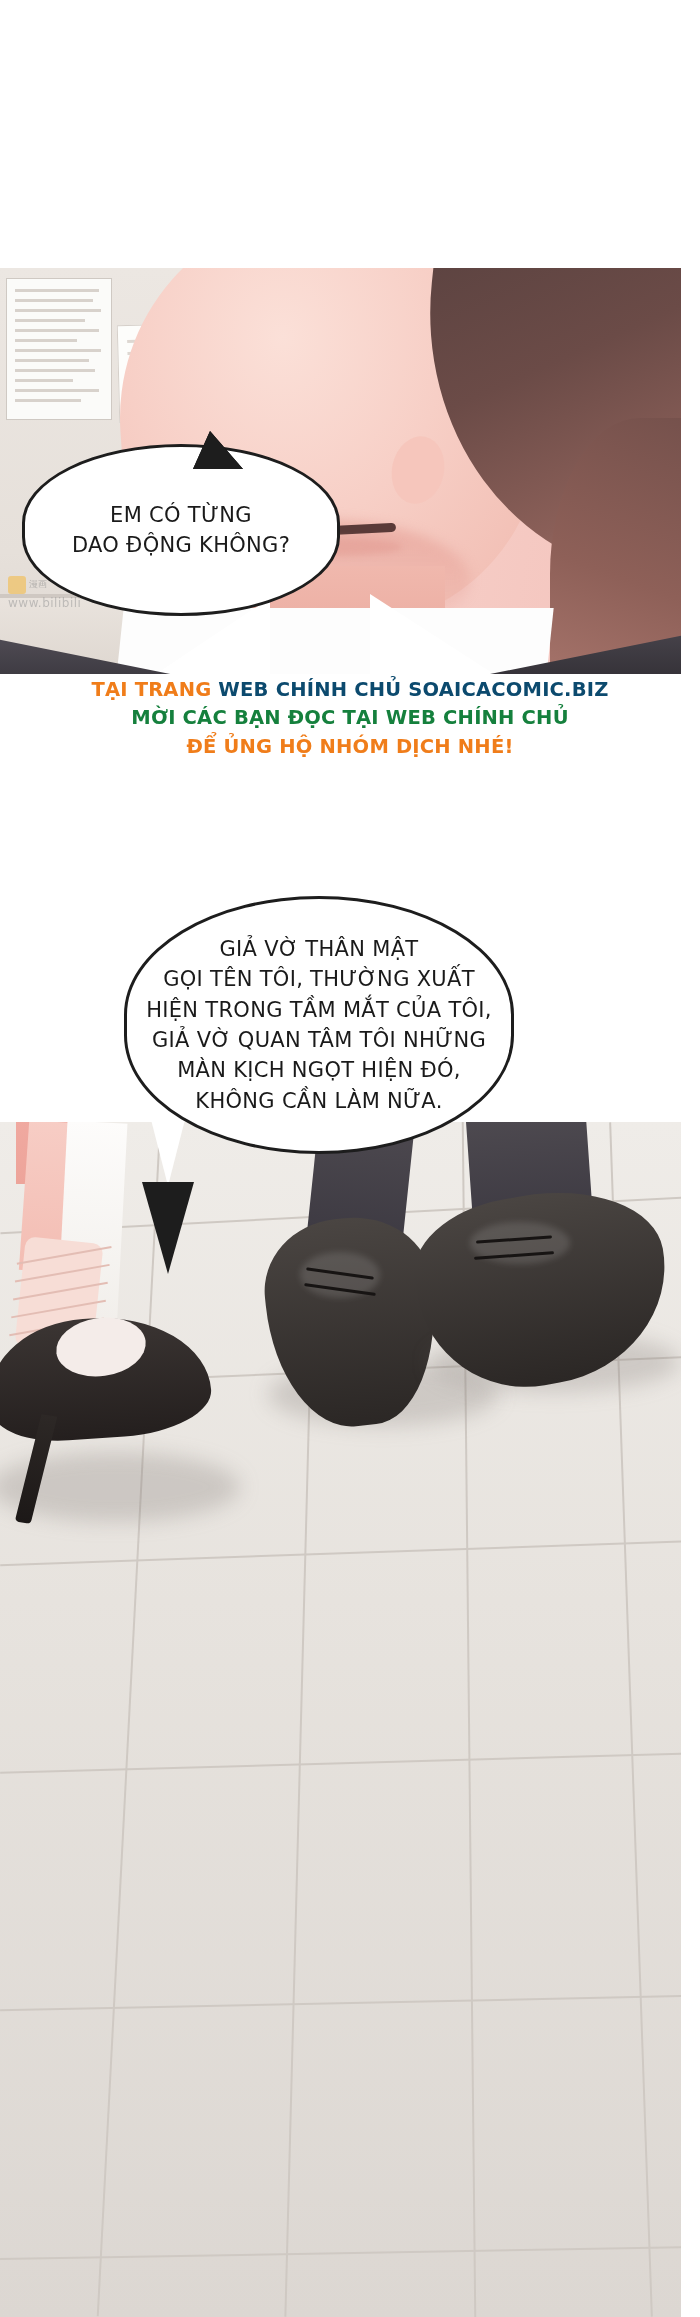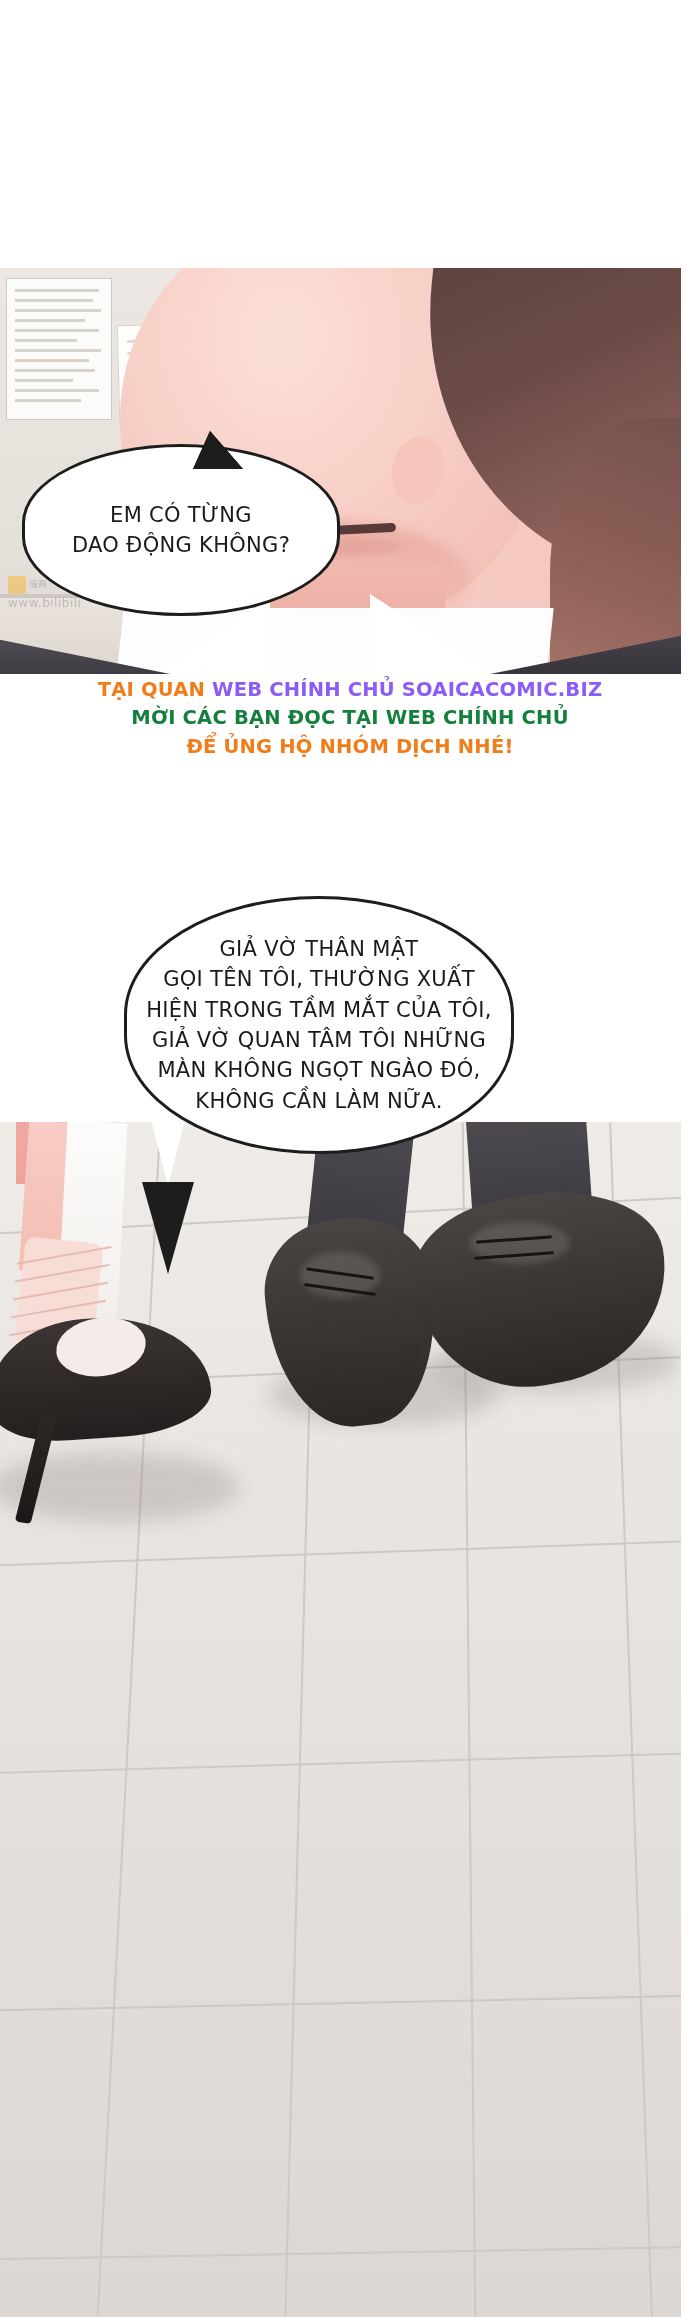--- a/index.html
+++ b/index.html
@@ -272,21 +272,21 @@
     width: 700px;
     text-align: center;
     font-family: "DejaVu Sans", sans-serif;
     font-size: 19.5px;
     line-height: 1.45;
     font-weight: bold;
     letter-spacing: 0.2px;
   }
   .credits .l1 { color: #f07d1a; }
   .credits .l2 { color: #f07d1a; }
-  .credits .l2 .dark { color: #8b5cf6; }
+  .credits .l2 .dark { color: #0c4a6e; }
   .credits .l3 { color: #15803d; }
   .credits .l4 { color: #f07d1a; }
 
   
   .bubble2 {
     left: 124px;
     top: 896px;
     width: 390px;
     height: 258px;
     font-size: 21px;
@@ -479,32 +479,32 @@
     <div class="txt">EM CÓ TỪNG
 DAO ĐỘNG KHÔNG?</div>
   </div>
 
   <div class="watermark">
     <span class="wm-icon"></span><span class="wm-label">漫画</span>
     <div class="wm-url">www.bilibili</div>
   </div>
 
   <div class="credits">
-    <div class="l2"><span>TẠI QUAN </span><span class="dark">WEB CHÍNH CHỦ SOAICACOMIC.BIZ</span></div>
+    <div class="l2"><span>TẠI TRANG </span><span class="dark">WEB CHÍNH CHỦ SOAICACOMIC.BIZ</span></div>
     <div class="l3">MỜI CÁC BẠN ĐỌC TẠI WEB CHÍNH CHỦ</div>
     <div class="l4">ĐỂ ỦNG HỘ NHÓM DỊCH NHÉ!</div>
   </div>
 
   <div class="tail2"></div>
   <div class="bubble bubble2">
     <div class="txt">GIẢ VỜ THÂN MẬT
 GỌI TÊN TÔI, THƯỜNG XUẤT
 HIỆN TRONG TẦM MẮT CỦA TÔI,
 GIẢ VỜ QUAN TÂM TÔI NHỮNG
-MÀN KHÔNG NGỌT NGÀO ĐÓ,
+MÀN KỊCH NGỌT HIỆN ĐÓ,
 KHÔNG CẦN LÀM NỮA.</div>
   </div>
 
   <div class="panel2">
     <div class="p2-floor"></div>
 
     <div class="tile-line" style="left:0;top:92px;width:700px;height:2px;transform:rotate(-3deg)"></div>
     <div class="tile-line" style="left:0;top:248px;width:700px;height:2px;transform:rotate(-2.4deg)"></div>
     <div class="tile-line" style="left:0;top:430px;width:700px;height:2px;transform:rotate(-2deg)"></div>
     <div class="tile-line" style="left:0;top:640px;width:700px;height:2px;transform:rotate(-1.6deg)"></div>

